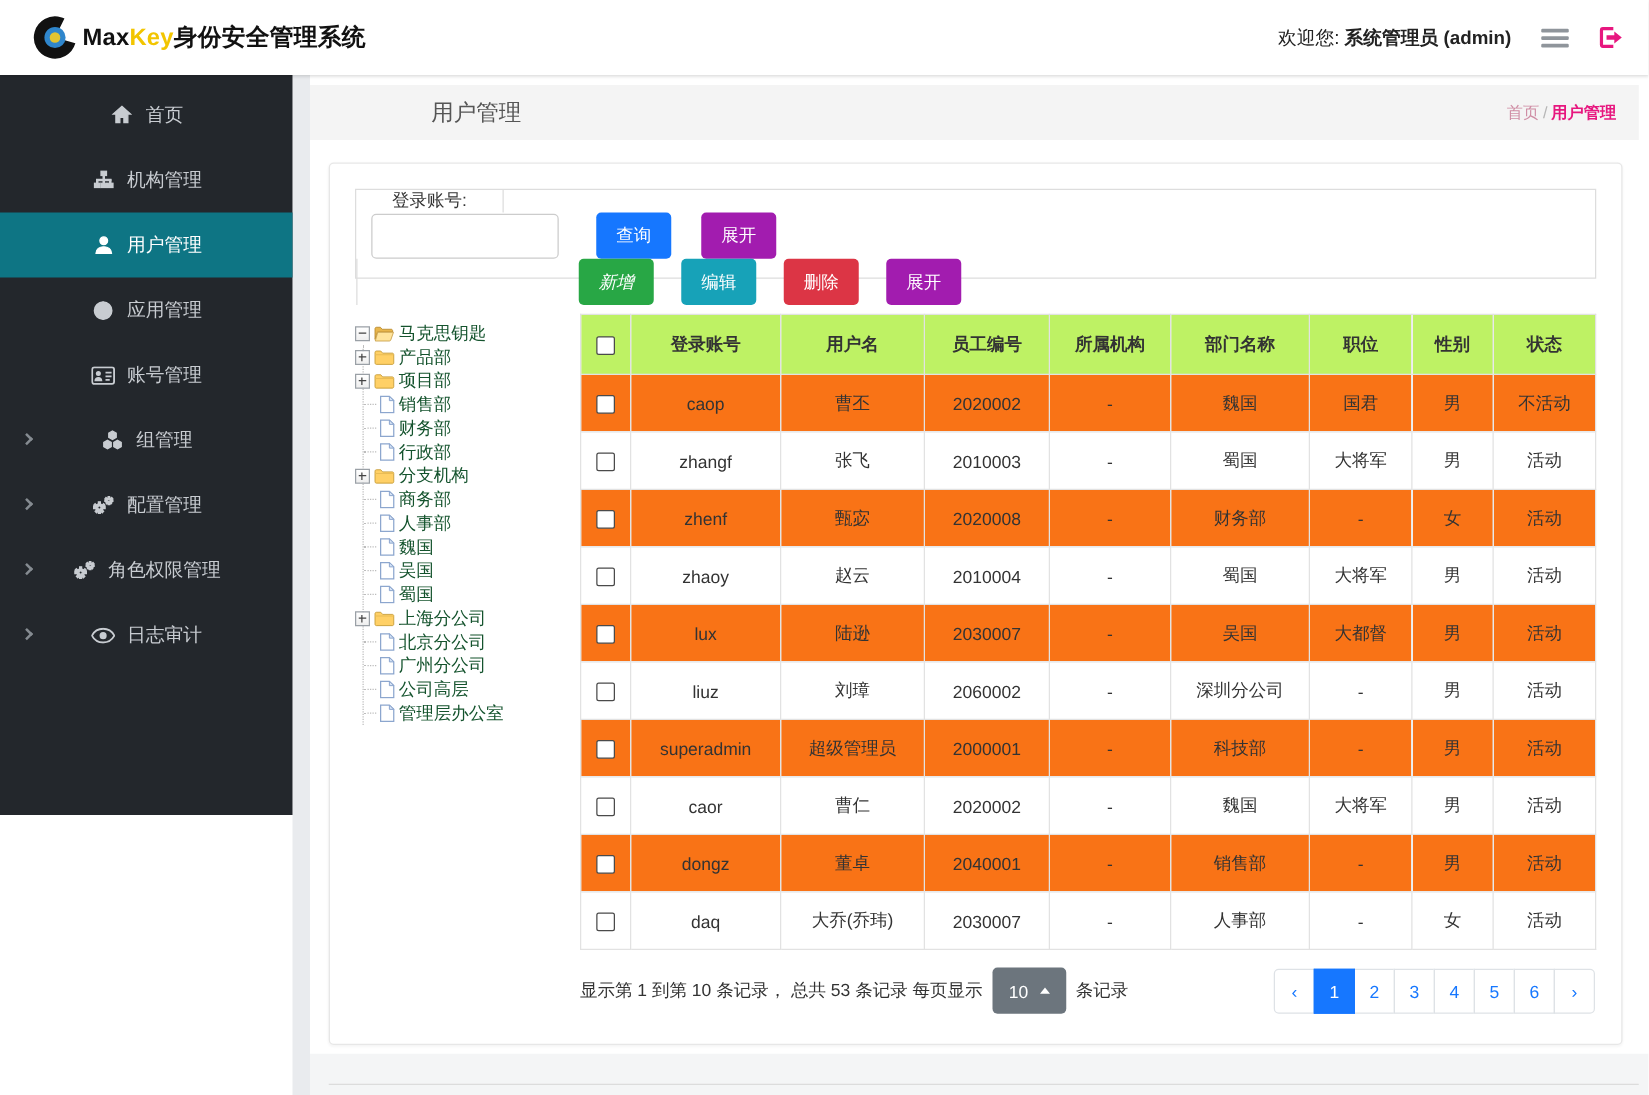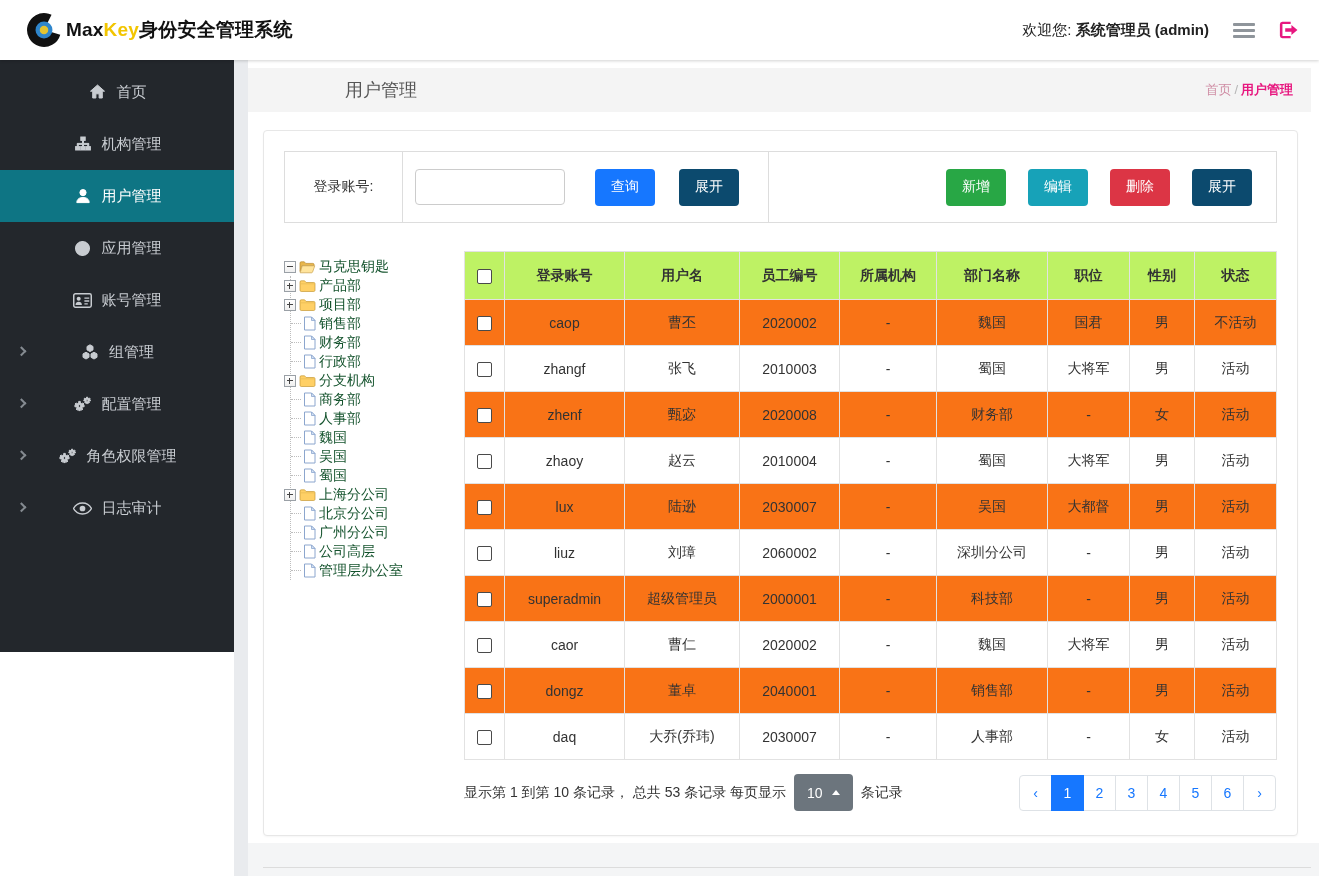--- a/index.html
+++ b/index.html
@@ -41,32 +41,32 @@
   .breadcrumb { margin-left:auto; padding-right:18px; font-size:13px; }
   .bc-home { color:#cf8da4; cursor:pointer; }
   .bc-sep { color:#b5b5b5; margin:0 3px; }
   .bc-current { color:#e7177f; font-weight:bold; }
 
   .card { position:absolute; left:15px; top:70px; width:1035px; height:706px; background:#fff;
           border:1px solid #e7e7e7; border-radius:4px; box-shadow:0 1px 2px rgba(0,0,0,.04);
           padding:20px 20px 0; }
 
   
-  .search-panel { border:1px solid #ddd; height:72px; display:flex; align-items:stretch; }
+  .search-panel { border:1px solid #ddd; height:72px; display:flex; align-items:stretch;flex-direction:column; }
   .sp-label { width:118px; border-right:1px solid #ddd; display:flex; align-items:center;
               justify-content:center; font-size:14px; color:#333; }
   .sp-input-area { flex:1; display:flex; align-items:center; padding-left:12px; }
   .search-input { width:150px; height:36px; border:1px solid #ccc; border-radius:4px; padding:0 8px;
                   font-size:14px; color:#333; outline:none; }
   .btn { display:inline-flex; align-items:center; justify-content:center; height:37px; padding:0 16px;
          border:none; border-radius:4px; color:#fff; font-size:14px; cursor:pointer;
          font-family:inherit; white-space:nowrap; }
   .btn-blue  { background:#1677ff; }
-  .btn-gray  { background:#0c4a6e; }
-  .btn-green { background:#28a745; }
+  .btn-gray  { background:#a21caf; }
+  .btn-green { background:#28a745;font-style:italic; }
   .btn-teal  { background:#17a2b8; }
   .btn-red   { background:#dc3545; }
   .sp-input-area .btn-blue { margin-left:30px; }
   .sp-input-area .btn-gray { margin-left:24px; }
   .sp-actions { width:508px; border-left:1px solid #ddd; display:flex; align-items:center;
                 justify-content:flex-end; gap:22px; padding-right:24px; }
 
   
   .body-row { display:flex; margin-top:28px; }
   .tree-col { width:185px; padding-top:6px; font-size:14px; color:#14532d; }

